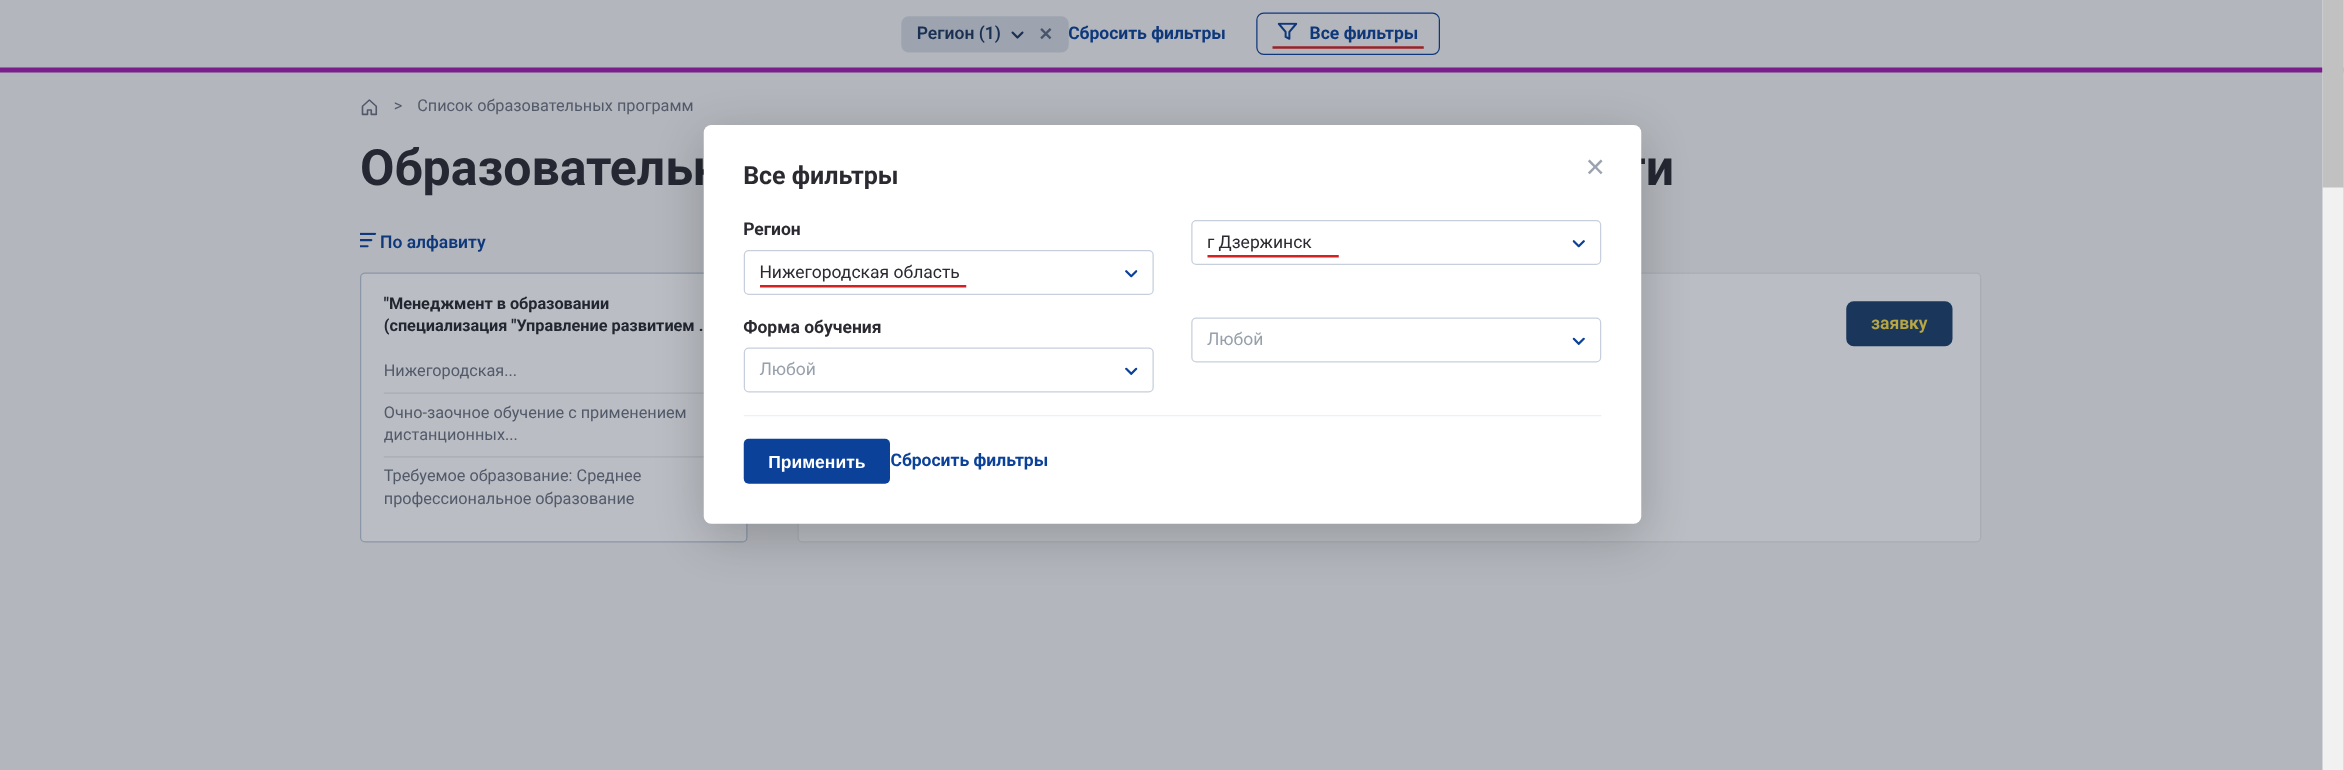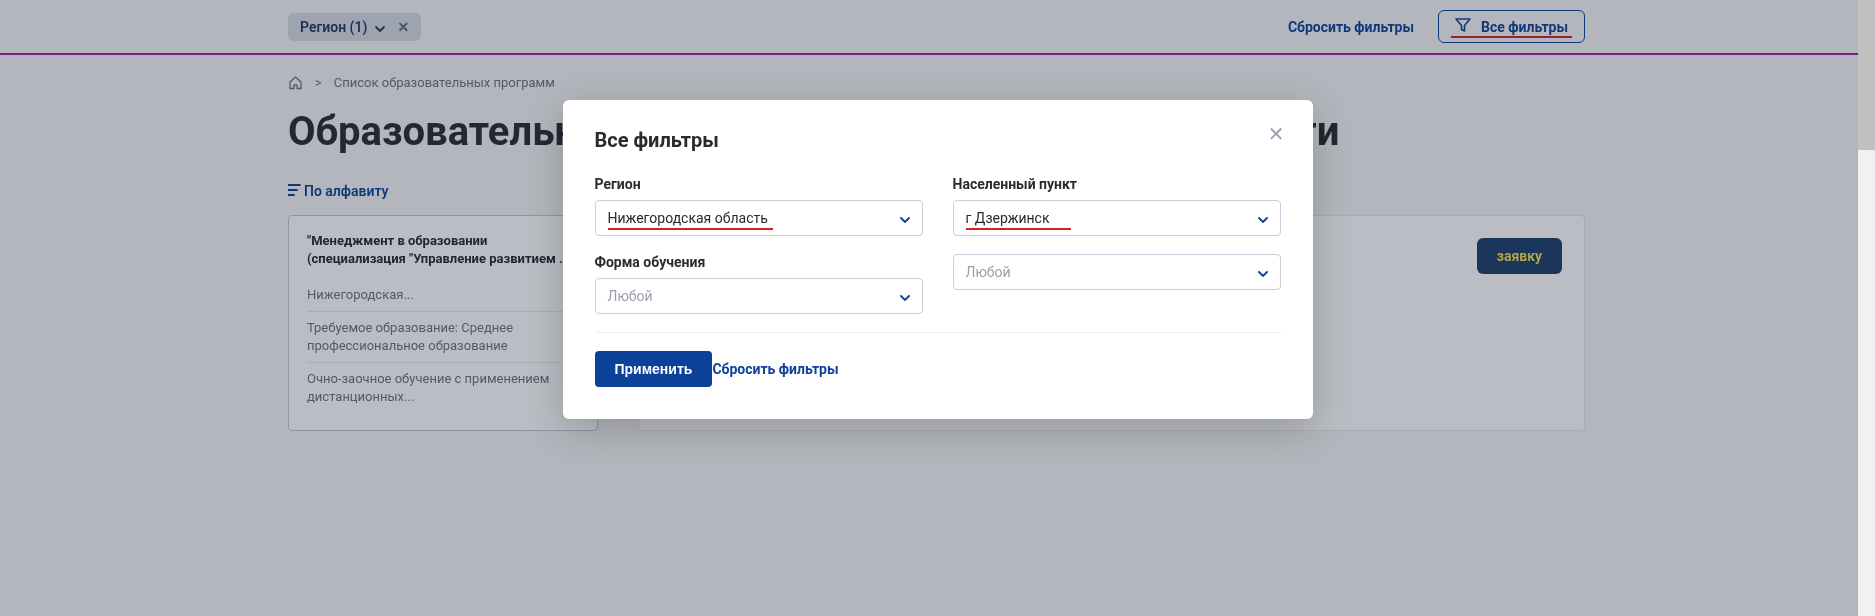--- a/index.html
+++ b/index.html
@@ -7,24 +7,24 @@
       font-family: -apple-system, BlinkMacSystemFont, "Segoe UI", Roboto, Arial, sans-serif;
       background: #f5f5f5;
       width: 1875px;
       height: 616px;
       overflow: hidden;
       position: relative;
     }
     .top-bar {
       background: #f5f5f5;
       padding: 10px 0;
-      border-bottom: 2px solid #a21caf;
-      display: flex;
-      align-items: center;
-      justify-content: space-between;
+      border-bottom: 4px solid #a21caf;
+      display: flex;
+      align-items: center;
+      justify-content: center;
       padding-left: 288px;
       padding-right: 290px;
     }
     .filter-chip {
       display: inline-flex;
       align-items: center;
       background: #d6dbe3;
       border-radius: 6px;
       padding: 6px 12px;
       color: #1a365d;
@@ -315,22 +315,22 @@
           <path d="M0 1h12M0 6h9M0 11h6" stroke="#0b4199" stroke-width="1.8" stroke-linecap="round"></path>
         </svg>
     </span>
     <span>По алфавиту</span>
   </div>
 
   <div class="cards-row">
     <div class="card-left">
       <div class="title">"Менеджмент в образовании (специализация "Управление развитием ...</div>
       <div class="line">Нижегородская...</div>
+      <div class="line">Очно-заочное обучение с применением дистанционных...</div>
       <div class="line">Требуемое образование: Среднее профессиональное образование</div>
-      <div class="line">Очно-заочное обучение с применением дистанционных...</div>
     </div>
     <div class="card-right">
       <div class="card-right-text">
         <div class="title-big" style="text-align:right;">ия</div>
         <div class="desc">
           <div>государственный университет им. Н.И. Лобачевского»</div>
           <div>Нижегородская область</div>
           <div>г Нижний Новгород</div>
         </div>
       </div>
@@ -356,21 +356,20 @@
           <span class="red-underline" style="width:165px;"></span>
           <span class="select-caret">
             <svg width="10" height="6" viewBox="0 0 10 6">
                 <path d="M1 1l4 4 4-4" stroke="#0b4199" stroke-width="1.8" fill="none" stroke-linecap="round"></path>
               </svg>
           </span>
         </div>
       </div>
 
       <div class="form-group">
-        <div class="form-label">Населенный пункт</div>
         <div class="select-box">
           <span>г Дзержинск</span>
           <span class="red-underline" style="width:105px;"></span>
           <span class="select-caret">
             <svg width="10" height="6" viewBox="0 0 10 6">
                 <path d="M1 1l4 4 4-4" stroke="#0b4199" stroke-width="1.8" fill="none" stroke-linecap="round"></path>
               </svg>
           </span>
         </div>
       </div>

